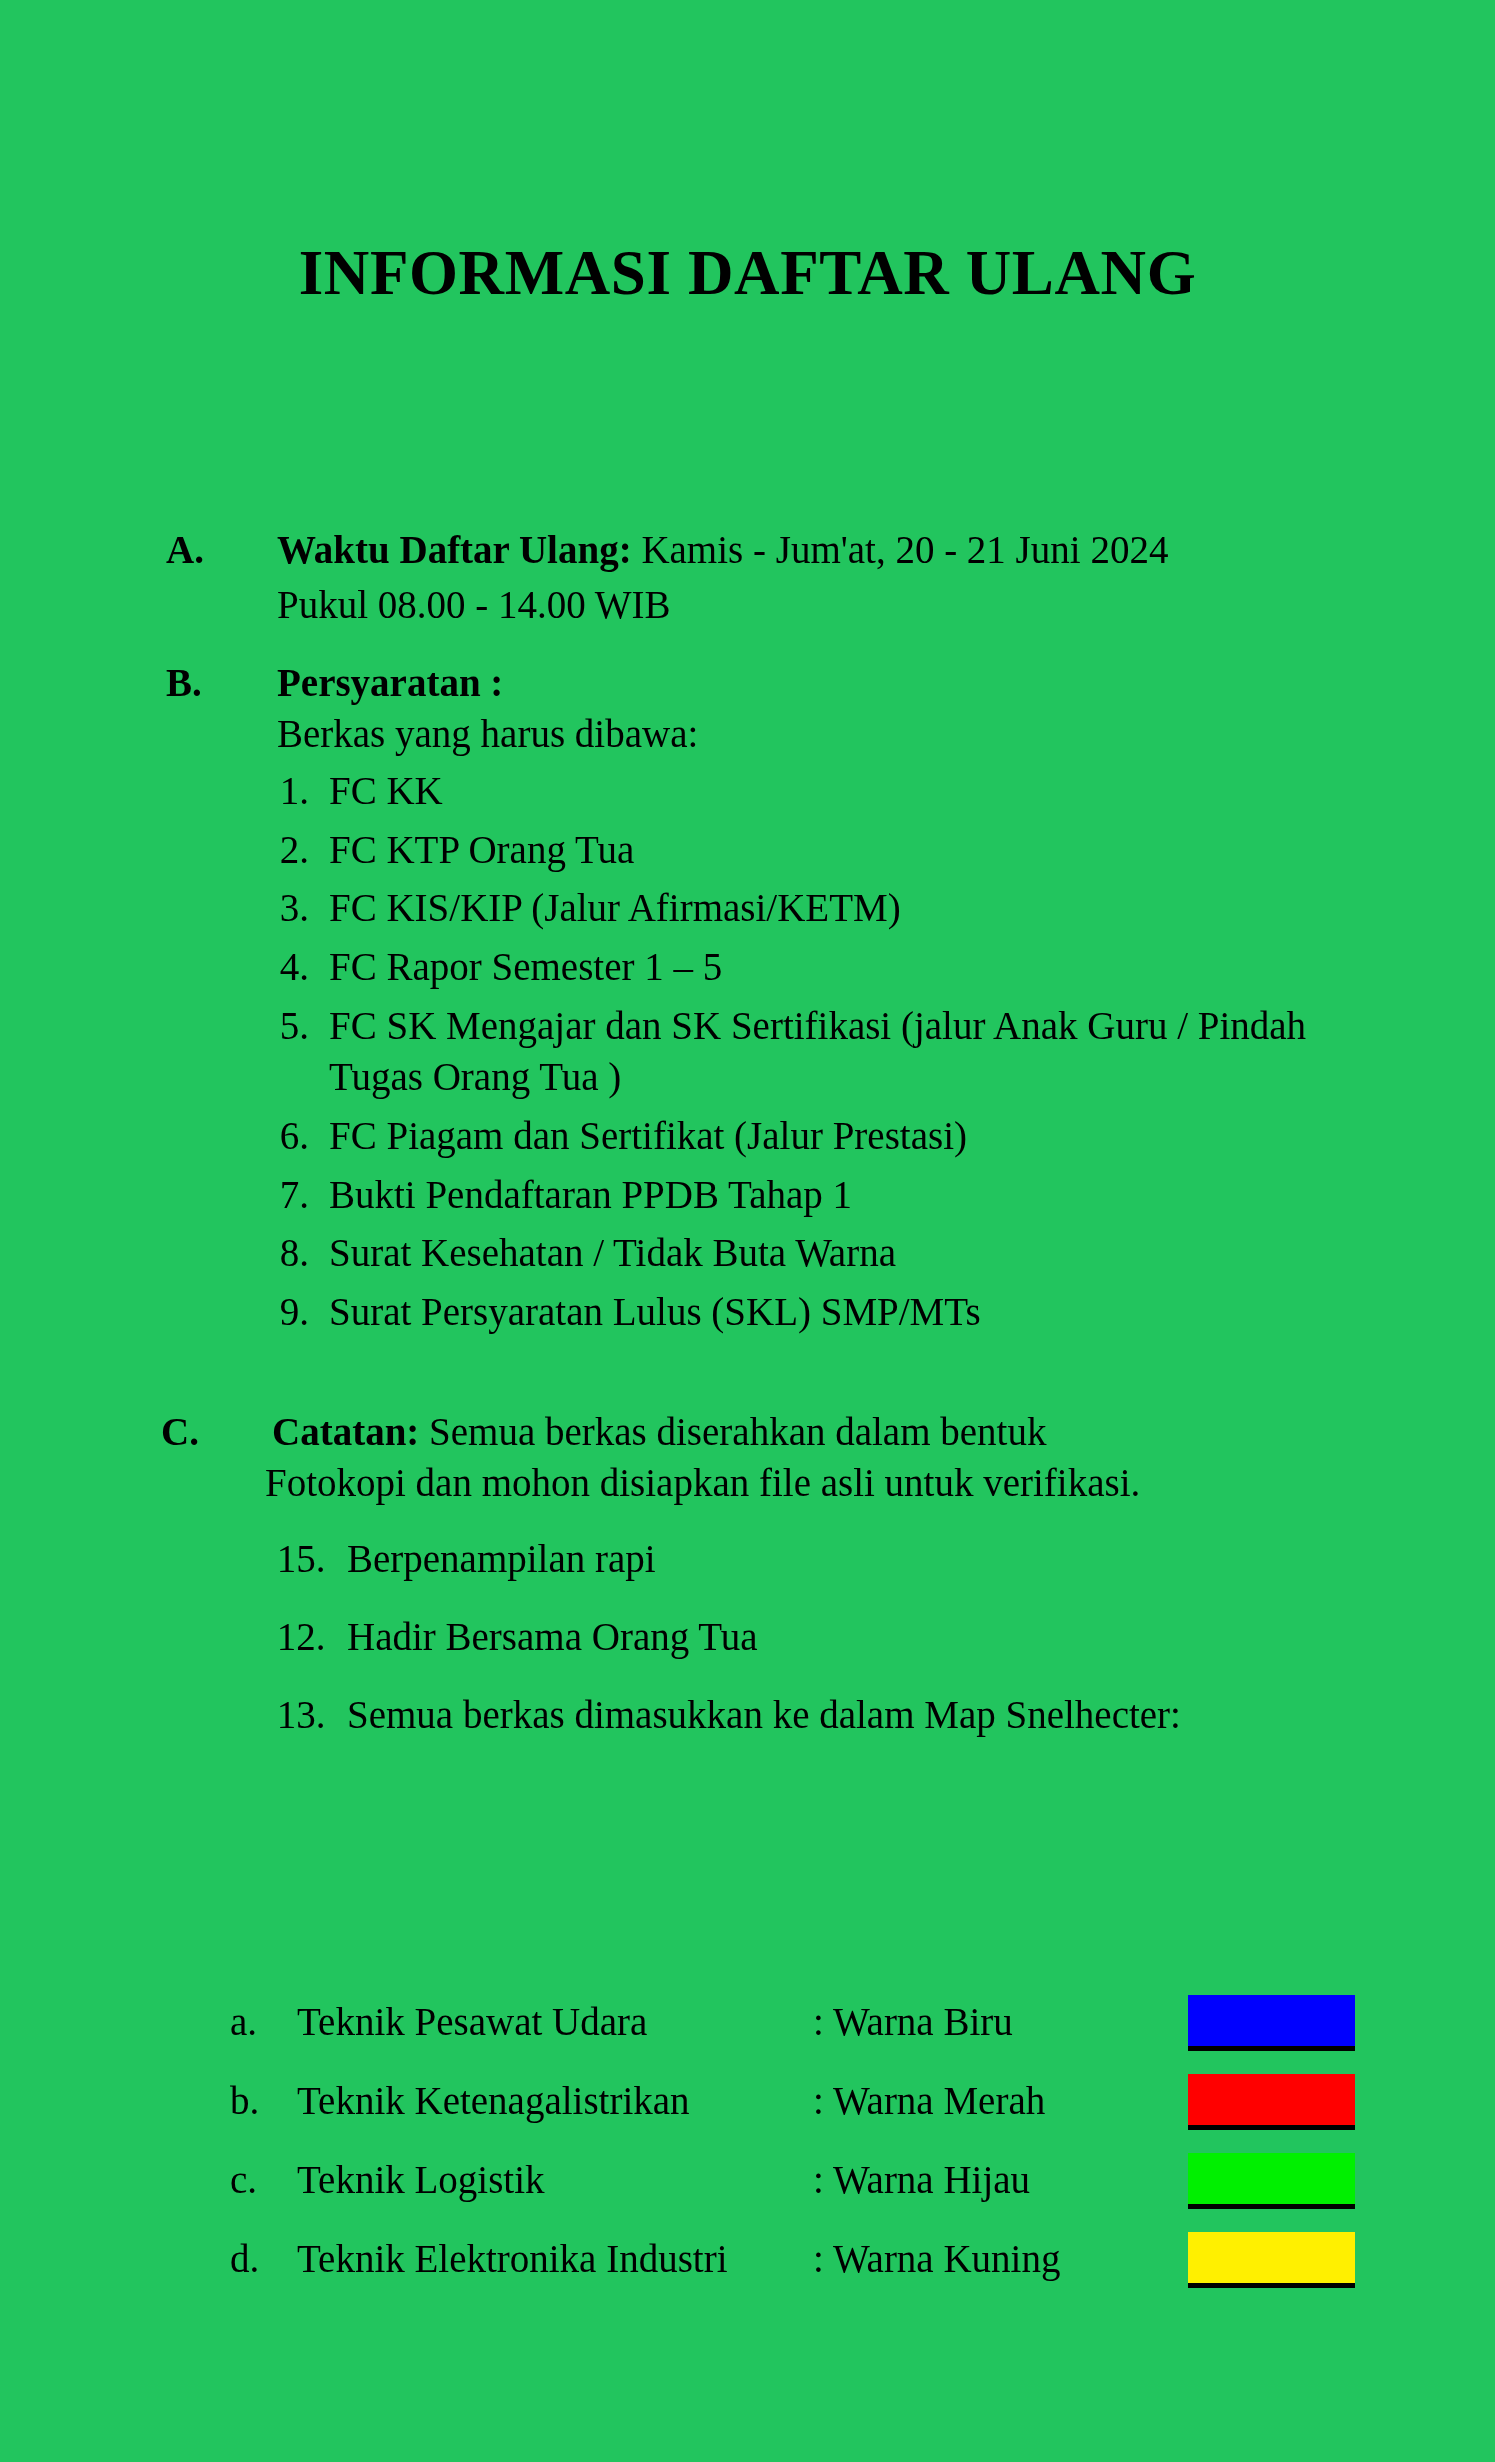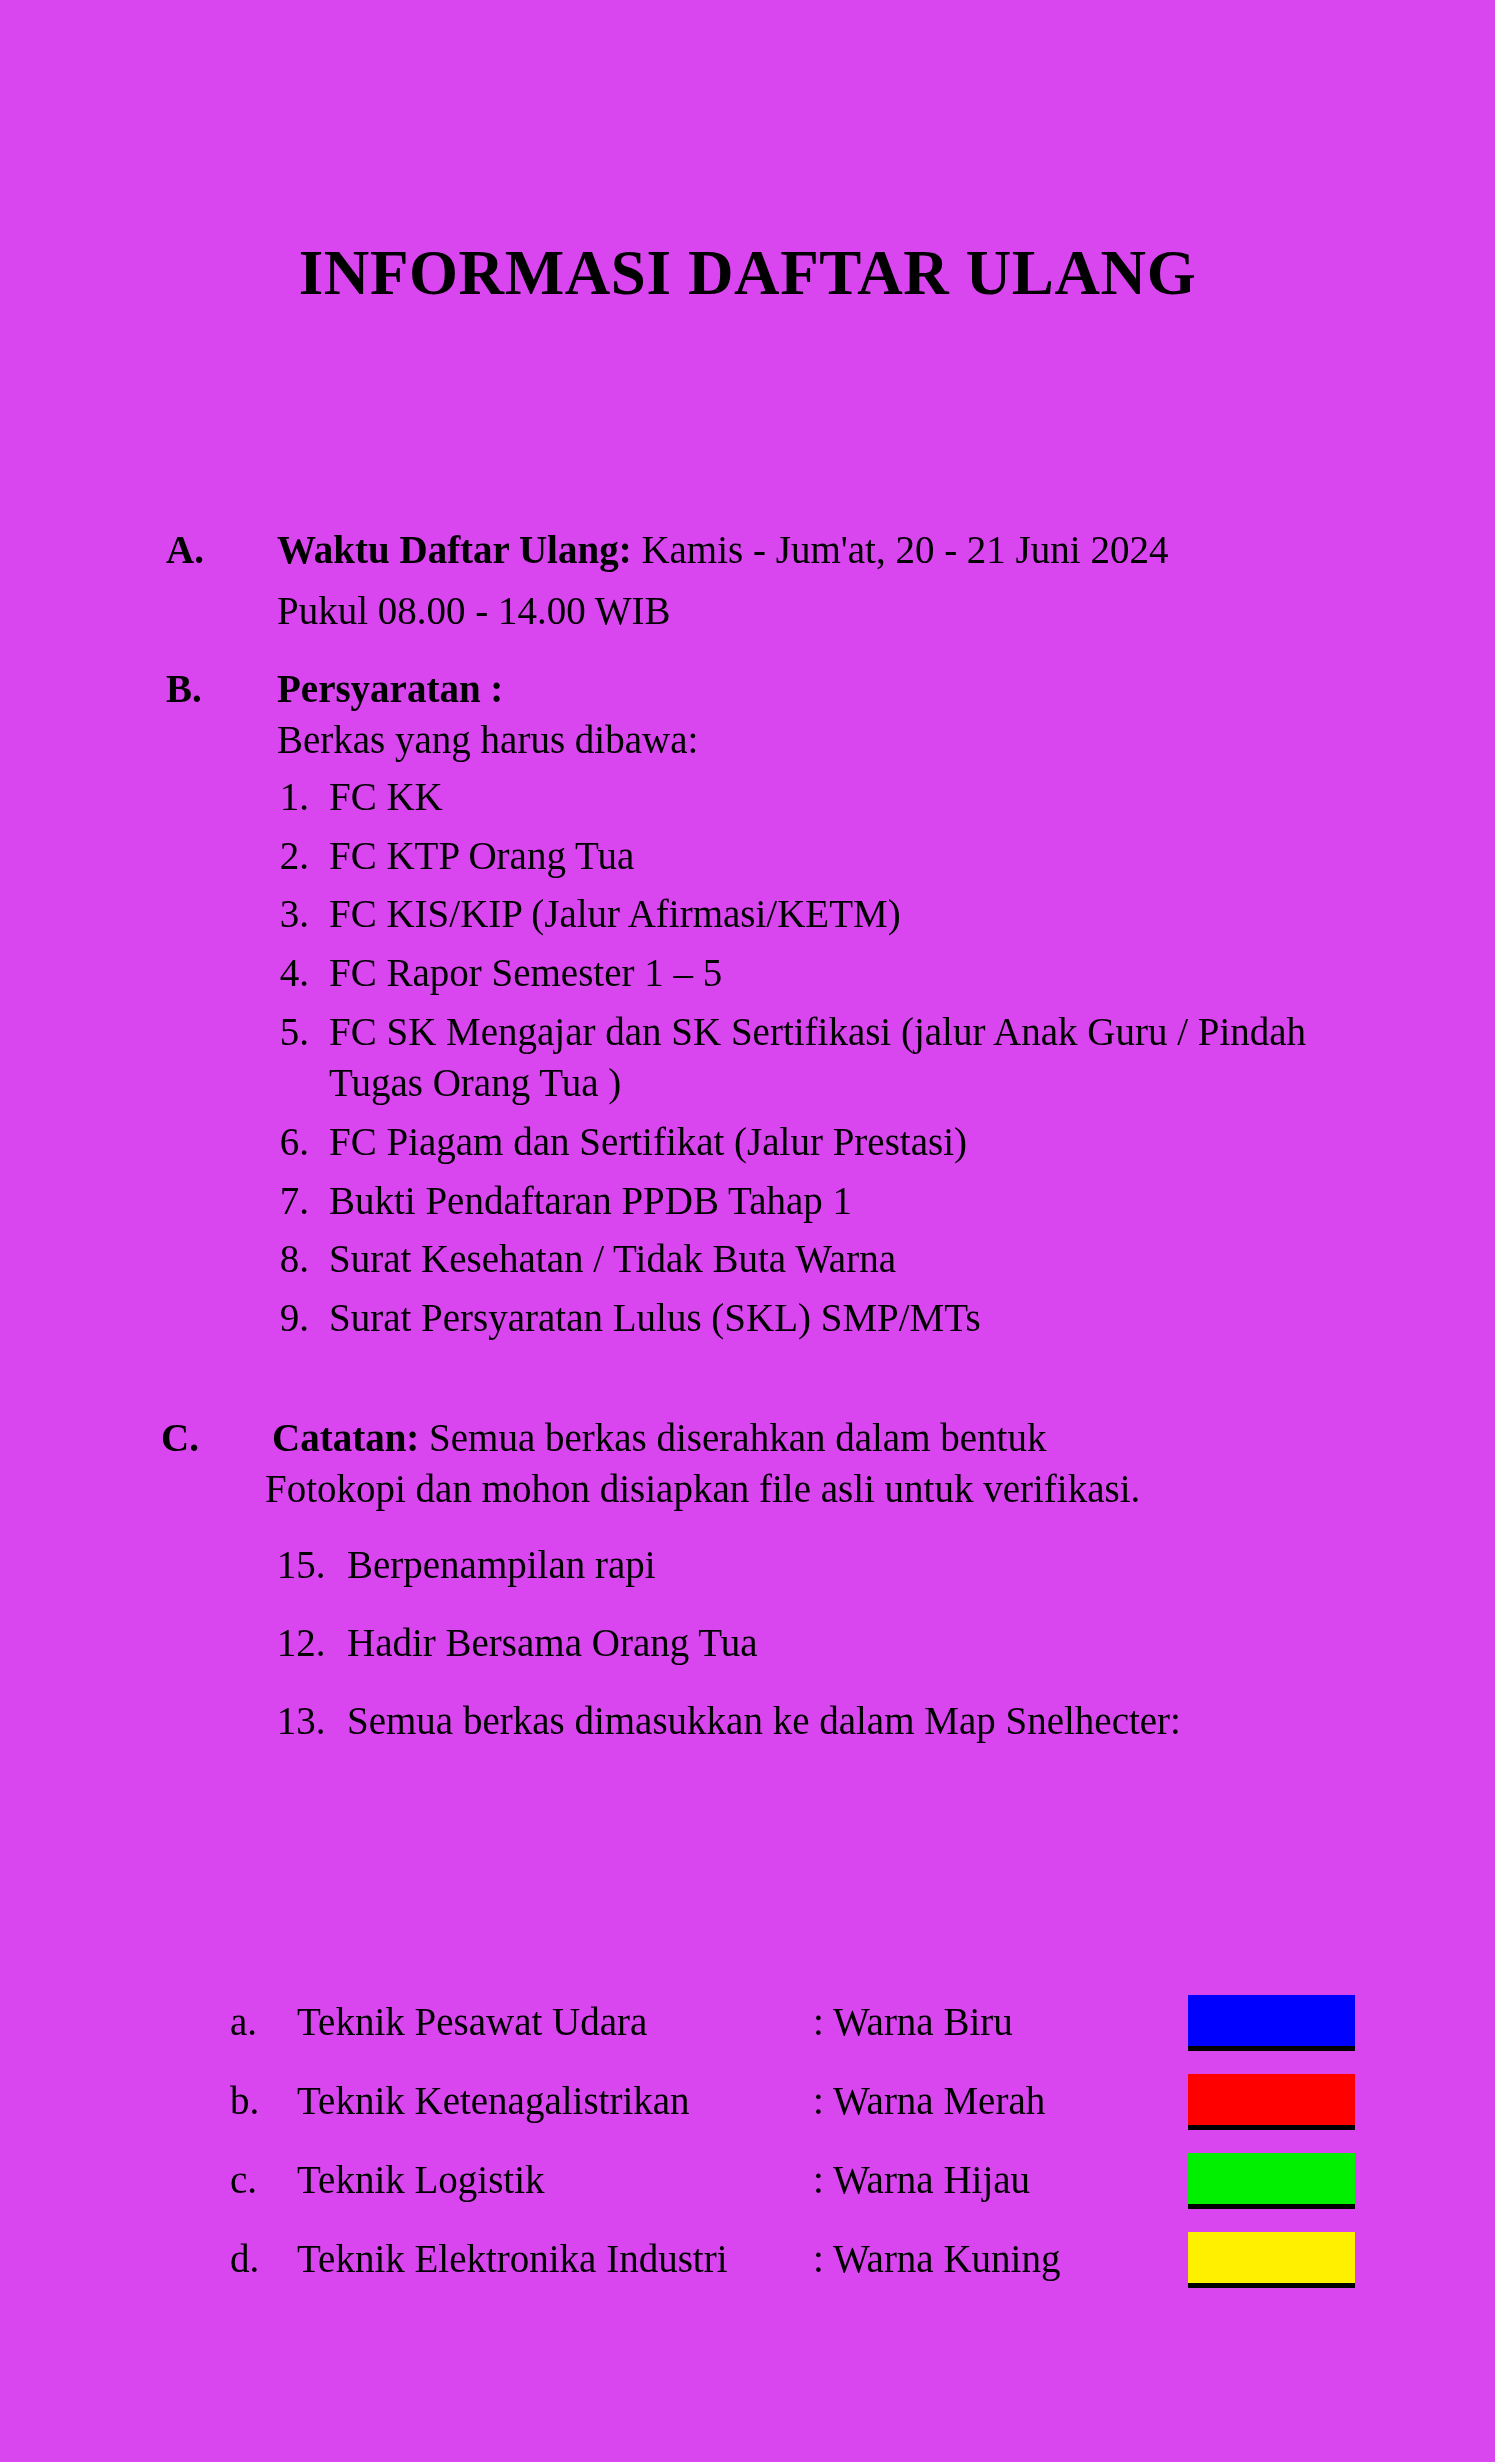--- a/index.html
+++ b/index.html
@@ -6,21 +6,21 @@
   html, body {
     margin: 0;
     padding: 0;
     background: #ffffff;
   }
 
   .page {
     position: relative;
     width: 1495px;
     height: 2462px;
-    background: #d946ef;
+    background: #22c55e;
     font-family: "Liberation Serif", "DejaVu Serif", serif;
     color: #000000;
     overflow: hidden;
     box-sizing: border-box;
   }
 
   
   .doc-title {
     position: absolute;
     top: 235px;
@@ -60,21 +60,21 @@
   }
   .sec-body {
     flex: 1 1 auto;
     padding-right: 54px;
     line-height: 1.30;
   }
   .sec-body p { margin: 0; }
   .sec-body .lbl { font-weight: bold; }
 
   
-  .sec-a .sec-body p + p { margin-top: 10px; font-family: Liberation Serif, serif; }
+  .sec-a .sec-body p + p { margin-top: 4px; font-family: Liberation Serif, serif; }
 
   
   .num-list {
     list-style: none;
     margin: 0;
     padding: 0;
   }
   .num-list li {
     display: flex;
     align-items: flex-start;

